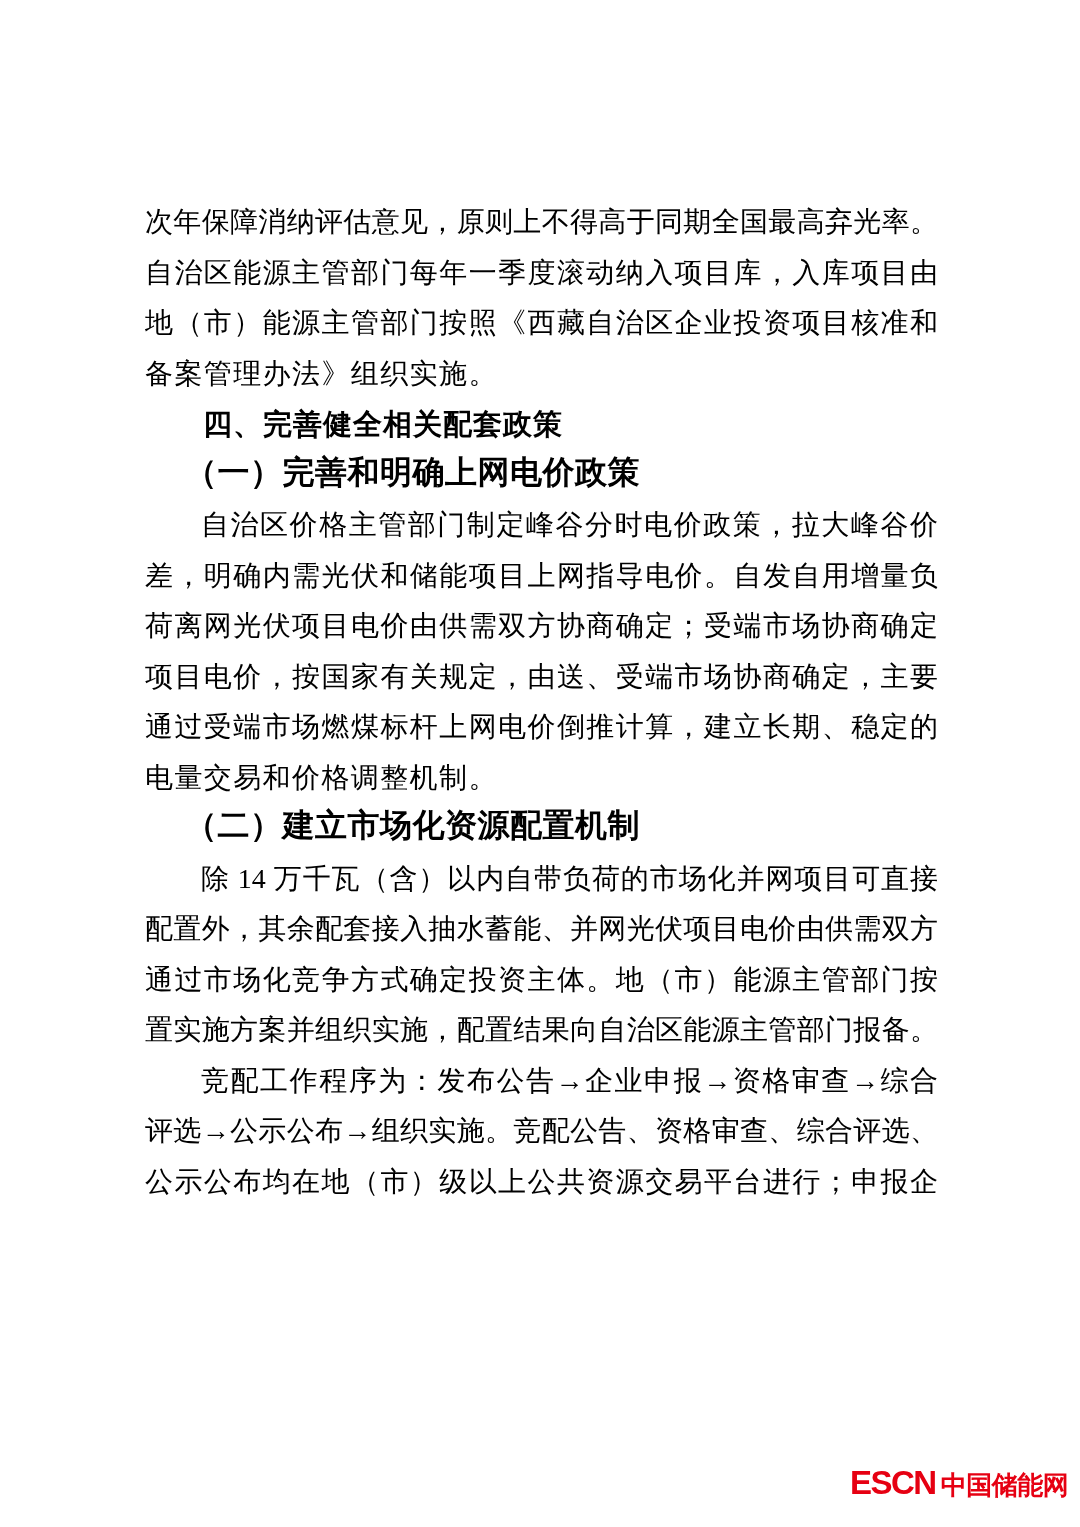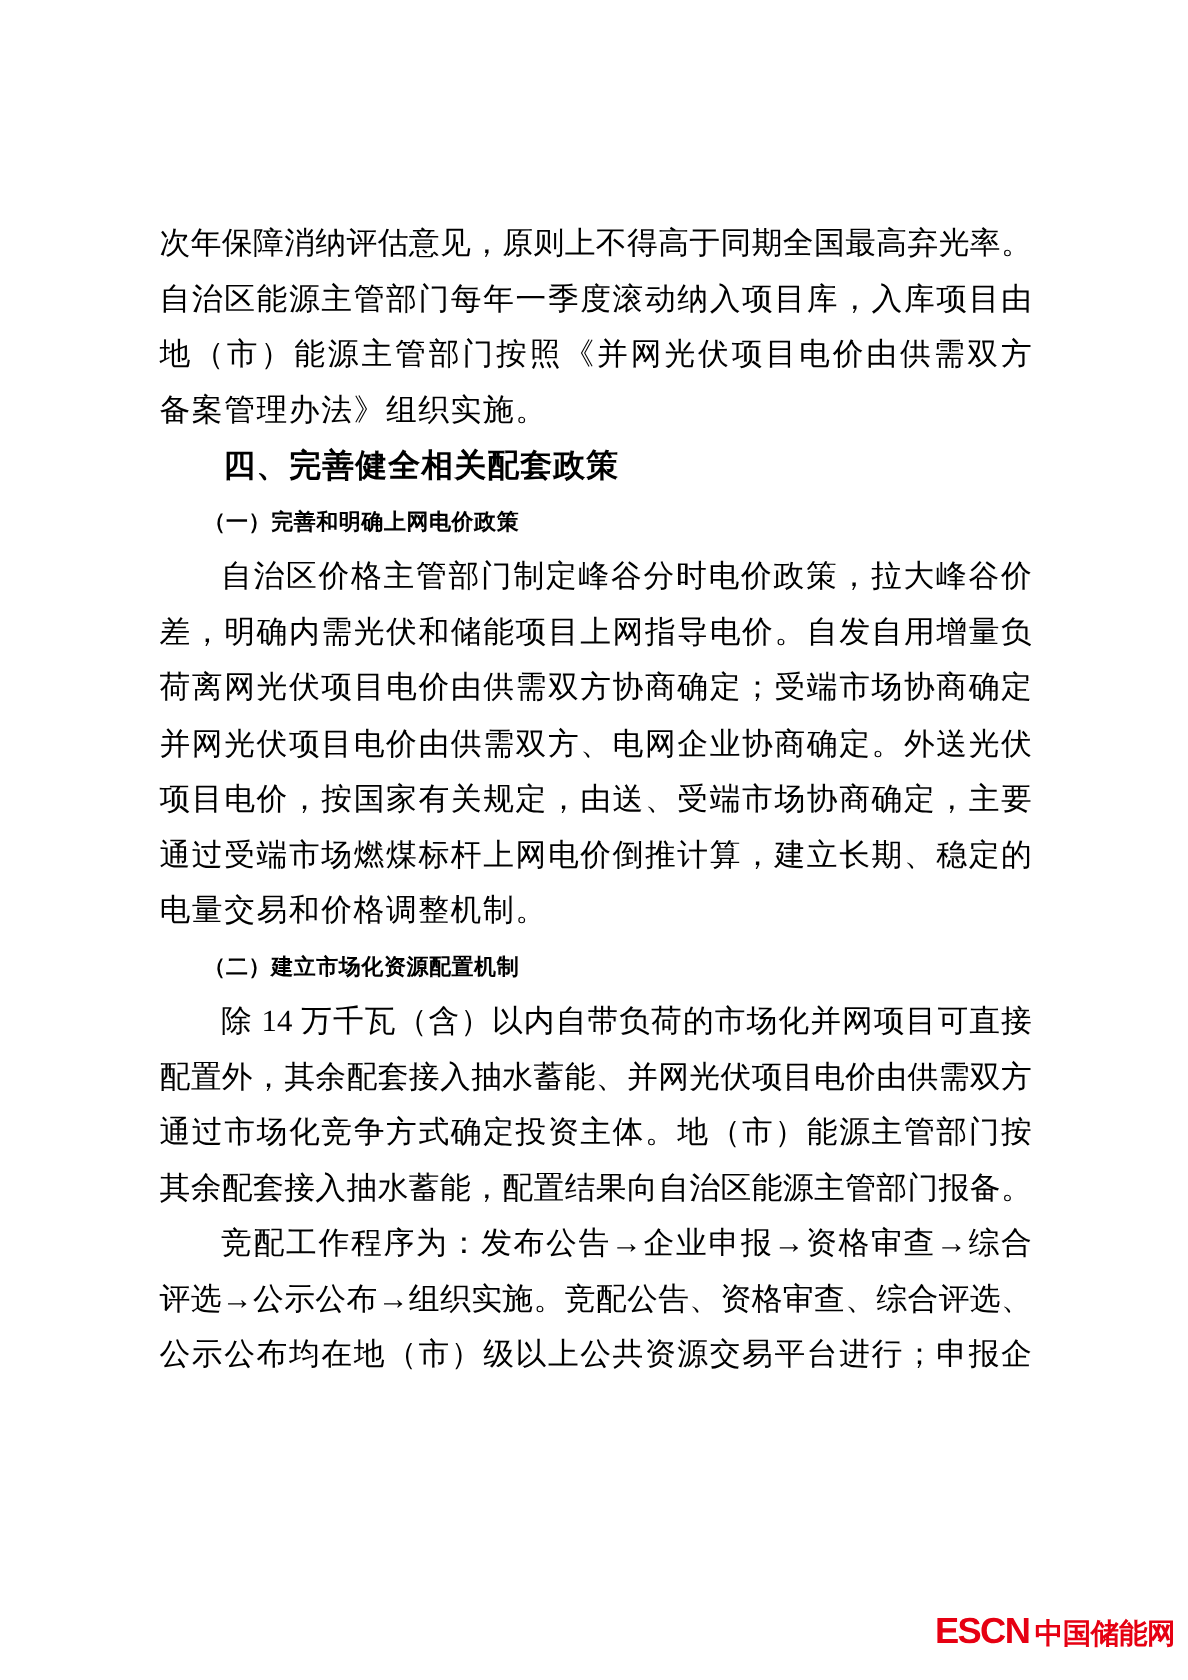--- a/index.html
+++ b/index.html
@@ -38,23 +38,23 @@
     text-indent: 56px;
   }
   .line.heading-section {
     font-family: "Liberation Sans", "DejaVu Sans", sans-serif;
     font-weight: bold;
     font-size: 29px;
     letter-spacing: 1px;
     text-indent: 58px;
   }
   .line.heading-sub {
-    font-family: Liberation Serif, serif;
+    font-family: Liberation Mono, monospace;
     font-weight: bold;
-    font-size: 20px;
+    font-size: 32px;
     letter-spacing: 0.5px;
     text-indent: 40px;
   }
   #brand-logo {
     position: absolute;
     left: 850px;
     top: 1464px;
     display: flex;
     align-items: baseline;
     font-family: "Liberation Sans", "DejaVu Sans", sans-serif;
@@ -70,36 +70,35 @@
     margin-left: 5px;
     letter-spacing: -0.5px;
   }
 </style>
 </head>
 <body>
 
 <div id="doc">
     <div class="line  justify">次年保障消纳评估意见，原则上不得高于同期全国最高弃光率。</div>
     <div class="line  justify">自治区能源主管部门每年一季度滚动纳入项目库，入库项目由</div>
-    <div class="line  justify">地（市）能源主管部门按照《并网光伏项目电价由供需双方</div>
+    <div class="line  justify">地（市）能源主管部门按照《西藏自治区企业投资项目核准和</div>
     <div class="line">备案管理办法》组织实施。</div>
     <div class="line heading-section">四、完善健全相关配套政策</div>
     <div class="line heading-sub">（一）完善和明确上网电价政策</div>
     <div class="line  justify indent">自治区价格主管部门制定峰谷分时电价政策，拉大峰谷价</div>
     <div class="line  justify">差，明确内需光伏和储能项目上网指导电价。自发自用增量负</div>
     <div class="line  justify">荷离网光伏项目电价由供需双方协商确定；受端市场协商确定</div>
-    <div class="line  justify">并网光伏项目电价由供需双方、电网企业协商确定。外送光伏</div>
     <div class="line  justify">项目电价，按国家有关规定，由送、受端市场协商确定，主要</div>
     <div class="line  justify">通过受端市场燃煤标杆上网电价倒推计算，建立长期、稳定的</div>
     <div class="line">电量交易和价格调整机制。</div>
     <div class="line heading-sub">（二）建立市场化资源配置机制</div>
     <div class="line  justify indent">除 14 万千瓦（含）以内自带负荷的市场化并网项目可直接</div>
     <div class="line  justify">配置外，其余配套接入抽水蓄能、并网光伏项目电价由供需双方</div>
     <div class="line  justify">通过市场化竞争方式确定投资主体。地（市）能源主管部门按</div>
-    <div class="line  justify">其余配套接入抽水蓄能，配置结果向自治区能源主管部门报备。</div>
+    <div class="line  justify">置实施方案并组织实施，配置结果向自治区能源主管部门报备。</div>
     <div class="line  justify indent">竞配工作程序为：发布公告→企业申报→资格审查→综合</div>
     <div class="line  justify">评选→公示公布→组织实施。竞配公告、资格审查、综合评选、</div>
     <div class="line  justify">公示公布均在地（市）级以上公共资源交易平台进行；申报企</div>
   </div>
 
 <div id="brand-logo">
   <span class="logo-en" style="color: rgb(230, 0, 18);">ESCN</span>
   <span class="logo-zh" style="color: rgb(230, 0, 18);">中国储能网</span>
 </div>
 

